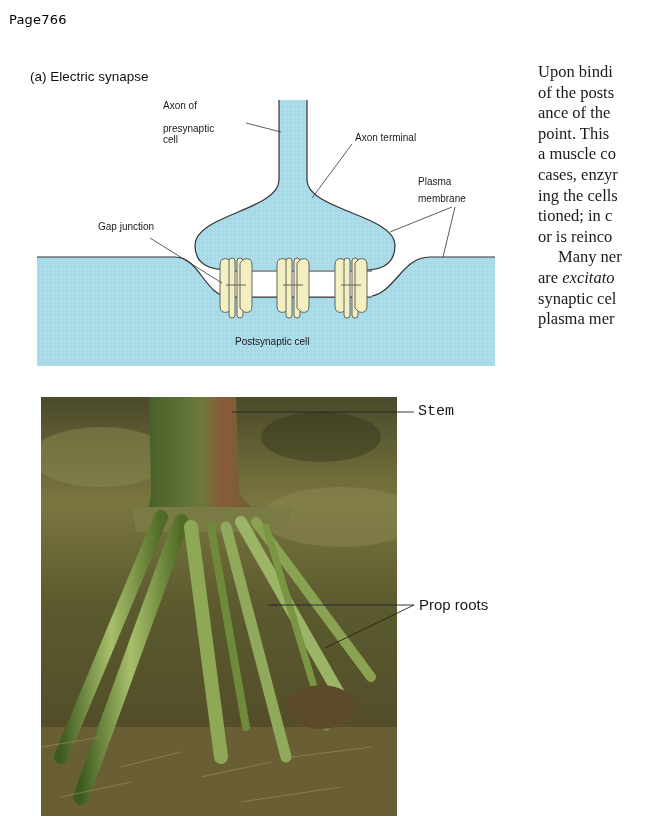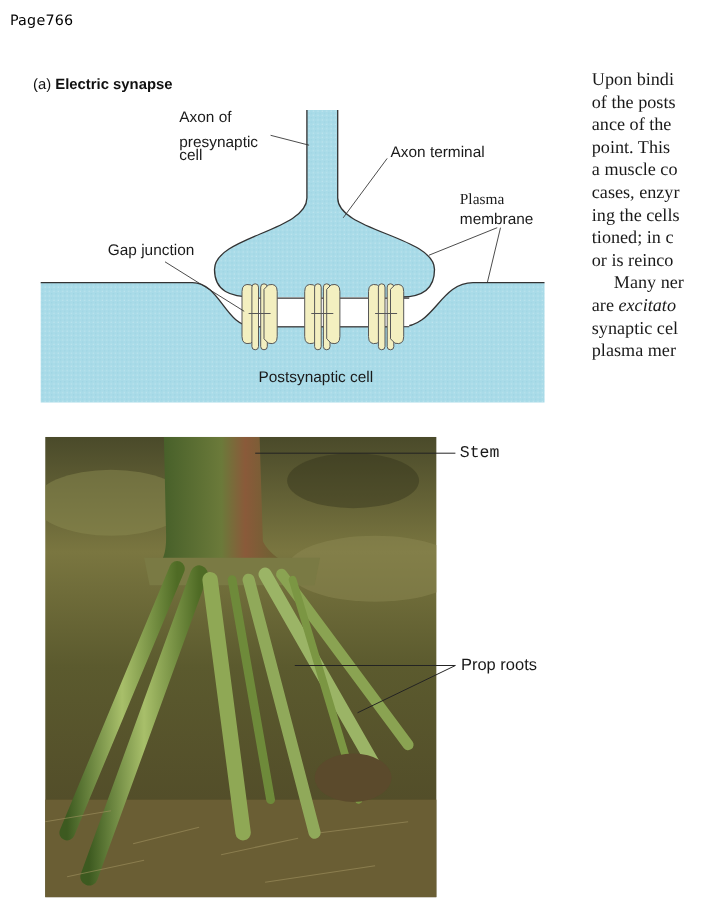--- a/index.html
+++ b/index.html
@@ -1,20 +1,20 @@
 <!DOCTYPE html>
 <html><head>
 <meta charset="utf-8">
 <style>
   html, body { margin:0; padding:0; background:#ffffff; }
   body { width:649px; height:830px; position:relative; overflow:hidden; font-family:"Liberation Sans", sans-serif; }
   .page-label { position:absolute; left:9px; top:12px; font-family:"DejaVu Sans", sans-serif; font-size:13px; color:#000; letter-spacing:0.2px; }
   .fig-title { position:absolute; left:30px; top:69px; font-size:13.5px; color:#111; }
-  .fig-title b { font-weight:bold; }
-  .lbl { position:absolute; font-size:14px; color:#1a1a1a; line-height:16px; white-space:nowrap; }
+  .fig-title b { font-weight:normal; }
+  .lbl { position:absolute; font-size:10px; color:#1a1a1a; line-height:16px; white-space:nowrap; }
   .diagram { position:absolute; left:0; top:0; width:649px; height:400px; }
   .body-text { position:absolute; left:538px; top:62px; width:111px; overflow:hidden; font-family:"Liberation Serif", serif; font-size:16.5px; line-height:20.6px; color:#1a1a1a; }
   .body-text div { white-space:nowrap; }
   .body-text .indent { padding-left:20px; }
   .photo { position:absolute; left:41px; top:397px; width:356px; height:419px; overflow:hidden; }
   .callout { position:absolute; font-size:15px; color:#1a1a1a; white-space:nowrap; }
 </style>
 </head>
 <body>
 
@@ -71,21 +71,21 @@
     <line x1="452" y1="207" x2="390" y2="232"></line>
     <line x1="455" y1="207" x2="443" y2="257"></line>
     <line x1="150" y1="238" x2="222" y2="283"></line>
   </g>
 </svg>
 
 <div class="lbl" style="left:163px; top:98px;">Axon of</div>
 <div class="lbl" style="left:163px; top:121px;">presynaptic</div>
 <div class="lbl" style="left:163px; top:132px;text-align:center;">cell</div>
 <div class="lbl" style="left:355px; top:130px;">Axon terminal</div>
-<div class="lbl" style="left:418px; top:174px;font-family:Liberation Serif, serif;">Plasma</div>
+<div class="lbl" style="left:418px; top:174px;">Plasma</div>
 <div class="lbl" style="left:418px; top:191px;">membrane</div>
 <div class="lbl" style="left:98px; top:219px;text-align:right;">Gap junction</div>
 <div class="lbl" style="left:235px; top:334px;">Postsynaptic cell</div>
 
 <div class="body-text">
   <div>Upon bindi</div>
   <div>of the posts</div>
   <div>ance of the</div>
   <div>point. This</div>
   <div>a muscle co</div>

